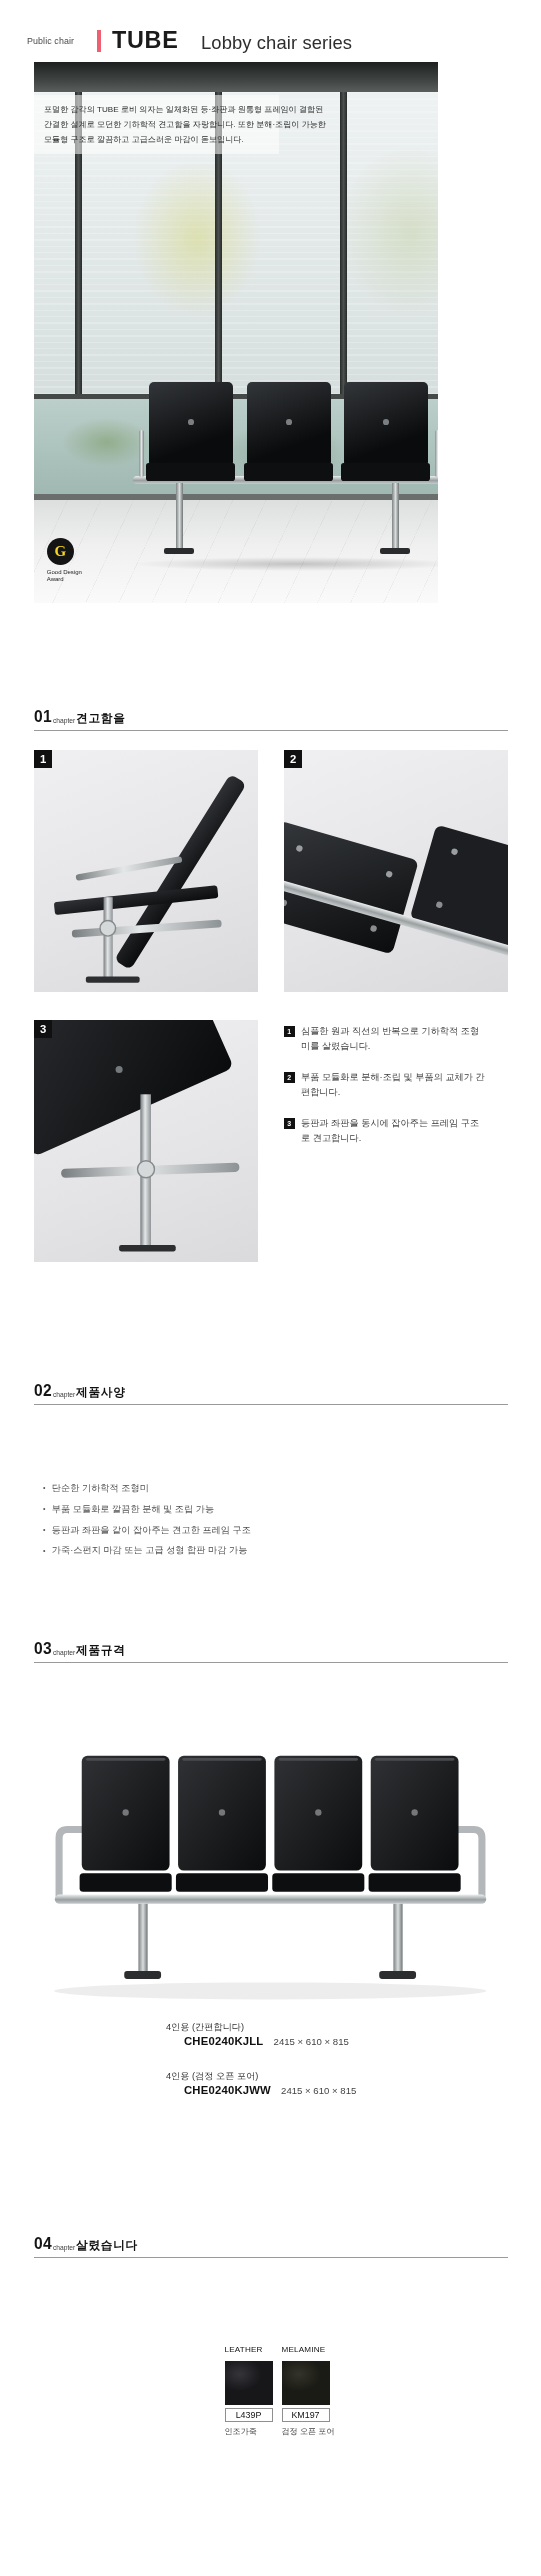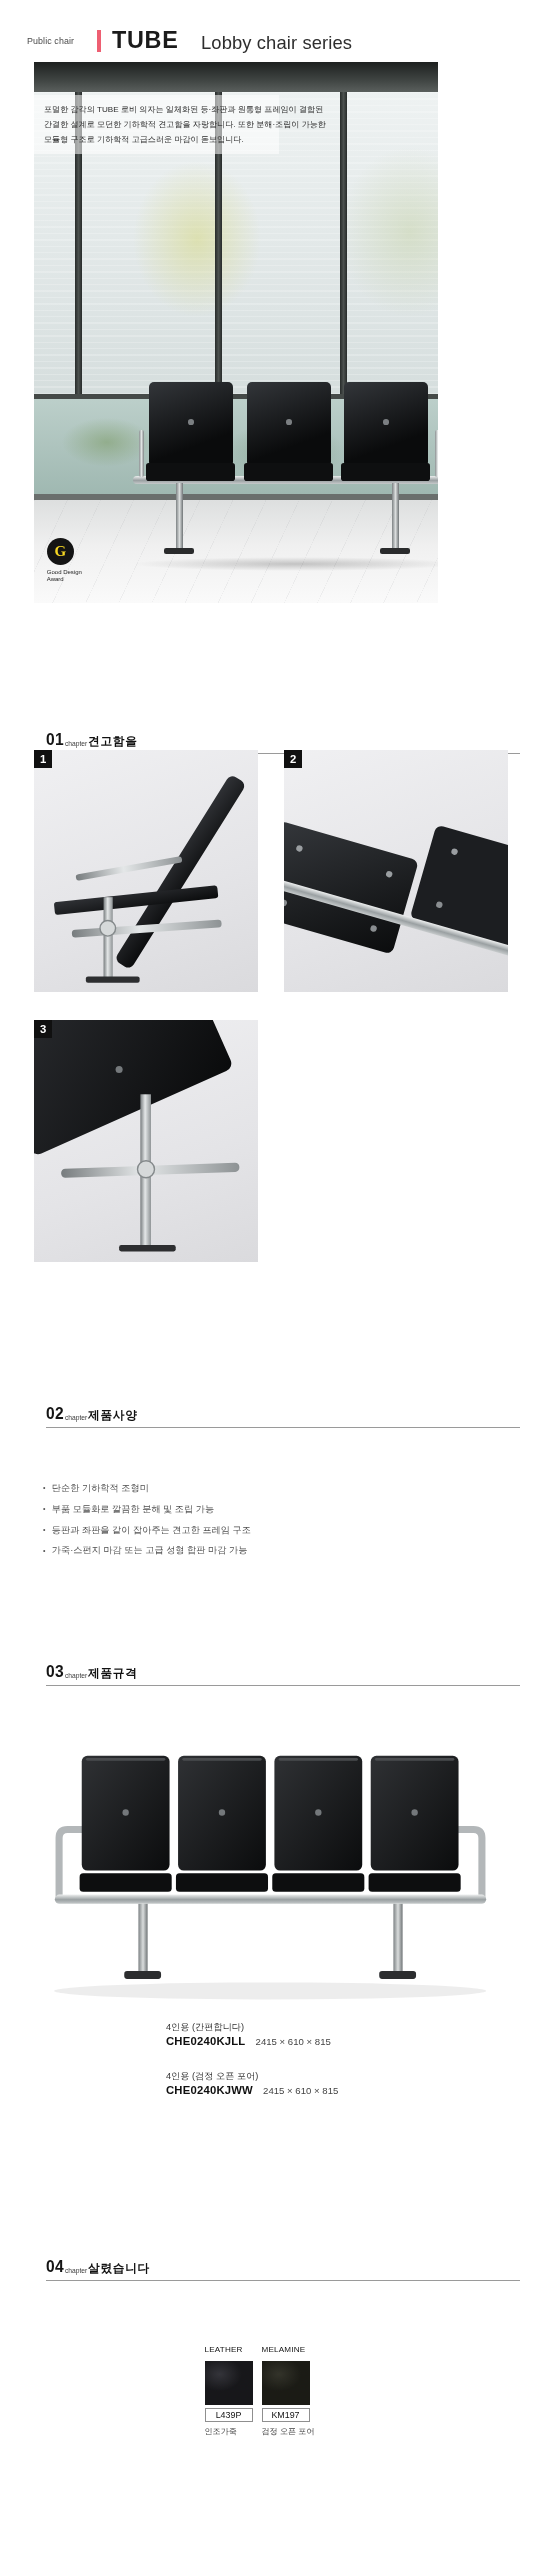--- a/index.html
+++ b/index.html
@@ -49,21 +49,21 @@
 
   .hero-caption { position:absolute; top:33px; left:0; width:245px; padding:7px 10px; background:rgba(255,255,255,.55); }
   .hero-caption p { font-size:8.1px; line-height:15px; color:#2b2b2b; white-space:nowrap; }
 
   .gd-badge { position:absolute; left:12.8px; top:476px; width:57px; }
   .gd-circle { width:27px; height:27px; border-radius:50%; background:#141414; display:flex; align-items:center; justify-content:center; }
   .gd-circle span { color:#f5d623; font-size:15px; font-weight:bold; font-family:"Liberation Serif", serif; }
   .gd-text { margin-top:3.5px; font-size:6px; line-height:7px; color:#222; }
 
   
-  .sec-head { position:absolute; left:46px; width:474px; height:23.4px; border-bottom:0.7px solid #9a9a9a;margin-top:23px; }
+  .sec-head { position:absolute; left:34px; width:474px; height:23.4px; border-bottom:0.7px solid #9a9a9a; }
   .sec-num { position:absolute; left:0; top:0; font-size:15.6px; font-weight:bold; color:#151515; letter-spacing:0.4px; }
   .sec-chap { position:absolute; left:19px; top:8.5px; font-size:6.7px; color:#3c3c3c; }
   .sec-title { position:absolute; left:42px; top:2.8px; font-size:11.7px; font-weight:bold; color:#111; letter-spacing:0.7px; }
 
   
   .fig { position:absolute; width:224px; height:242px; background:linear-gradient(160deg,#f0f0f2,#e4e4e7 60%,#dadadd); overflow:hidden; }
   .num-badge { position:absolute; top:0; left:0; width:18.4px; height:18.4px; background:#101010; color:#fff;
     font-size:11.3px; font-weight:bold; display:flex; align-items:center; justify-content:center; z-index:2; }
   .fig svg { position:absolute; top:0; left:0; }
 
@@ -75,26 +75,26 @@
 
   
   .spec-list { position:absolute; left:43px; top:1478px; width:453px; }
   .spec-row { font-size:9.2px; line-height:20.5px; color:#4f4f4f; }
   .spec-row .blt { font-size:7px; color:#555; margin-right:6.4px; vertical-align:0.7px; }
 
   
   .bench-wrap { position:absolute; left:35px; top:1706px; width:471px; height:305px; }
   .model-block { position:absolute; left:166px; width:340px; }
   .model-name { font-size:9.2px; color:#333; line-height:12.8px; }
-  .model-line { margin-top:1.4px; }
+  .model-line { margin-top:1.4px;margin-left:18px; }
   .model-code { font-size:11.3px; font-weight:bold; color:#101010; letter-spacing:0.2px; }
   .model-size { font-size:9.6px; color:#444; margin-left:7px; }
 
   
-  .swatch-area { position:absolute; left:20px; top:2345px; width:474px; display:flex; justify-content:center; gap:9px;align-items:center; }
+  .swatch-area { position:absolute; left:40px; top:2345px; width:474px; display:flex; justify-content:center; gap:9px;align-items:center; }
   .swatch-col { width:48px; }
   .swatch-mat { font-size:8.1px; color:#111; letter-spacing:0.2px; height:11.3px; margin-bottom:4.3px; white-space:nowrap; }
   .swatch-chip { width:48px; height:44px; background:#1d1d1f; }
   .chip-leather { background: radial-gradient(28px 21px at 30% 30%, #34343a, #17171a 80%); }
   .chip-melamine { background: radial-gradient(28px 21px at 35% 30%, #33332a, #1b1b15 80%); }
   .swatch-code { margin-top:3.5px; width:48px; height:14px; border:0.7px solid #8f8f8f; background:#fff;
     font-size:8.9px; color:#111; display:flex; align-items:center; justify-content:center; }
   .swatch-cap { margin-top:4.3px; font-size:8.1px; color:#3f3f3f; white-space:nowrap; }
 </style>
 </head>
@@ -139,21 +139,21 @@
     <div class="seat" style="left:210px"></div>
     <div class="seat" style="left:307px"></div>
     <div class="leg" style="left:142px"></div>
     <div class="leg" style="left:358px"></div>
     <div class="foot" style="left:130px"></div>
     <div class="foot" style="left:346px"></div>
 
     <div class="hero-caption">
       <p>포멀한 감각의 TUBE 로비 의자는 일체화된 등·좌판과 원통형 프레임이 결합된</p>
       <p>간결한 설계로 모던한 기하학적 견고함을 자랑합니다. 또한 분해·조립이 가능한</p>
-      <p>모듈형 구조로 기하학적 고급스러운 마감이 돋보입니다.</p>
+      <p>모듈형 구조로 깔끔하고 고급스러운 마감이 돋보입니다.</p>
     </div>
 
     <div class="gd-badge">
       <div class="gd-circle">
         <span>G</span>
       </div>
       <div class="gd-text">
         <div>Good Design</div>
         <div>Award</div>
       </div>
@@ -237,20 +237,34 @@
       </defs>
       <rect x="-60" y="-90" width="310" height="245" rx="12" fill="url(#pnl3)" transform="rotate(-24 60 35)"></rect>
       <circle cx="120" cy="70" r="5" fill="#75797c"></circle>
       <rect x="150" y="105" width="15" height="215" fill="url(#chrm3)"></rect>
       <rect x="38" y="206" width="252" height="13" rx="6" fill="url(#chrm3)" transform="rotate(-2 160 212)"></rect>
       <circle cx="158" cy="211" r="12" fill="#d6d9da" stroke="#84898b" stroke-width="2"></circle>
       <rect x="120" y="318" width="80" height="9" rx="3" fill="#2d2e30"></rect>
     </svg>
   </div>
 
+  <div class="feature-list">
+    <div class="feat-item">
+      <span class="feat-num">1</span>
+      <p class="feat-text">심플한 원과 직선의 반복으로 기하학적 조형미를 살렸습니다.</p>
+    </div>
+    <div class="feat-item">
+      <span class="feat-num">2</span>
+      <p class="feat-text">부품 모듈화로 분해·조립 및 부품의 교체가 간편합니다.</p>
+    </div>
+    <div class="feat-item">
+      <span class="feat-num">3</span>
+      <p class="feat-text">등판과 좌판을 동시에 잡아주는 프레임 구조로 견고합니다.</p>
+    </div>
+  </div>
 
   <div class="sec-head" style="top:1382px">
     <span class="sec-num">02</span>
     <span class="sec-chap">chapter</span>
     <span class="sec-title">제품사양</span>
   </div>
 
   <div class="spec-list">
     <div class="spec-row"><span class="blt">•</span><span>단순한 기하학적 조형미</span></div>
     <div class="spec-row"><span class="blt">•</span><span>부품 모듈화로 깔끔한 분해 및 조립 가능</span></div>

